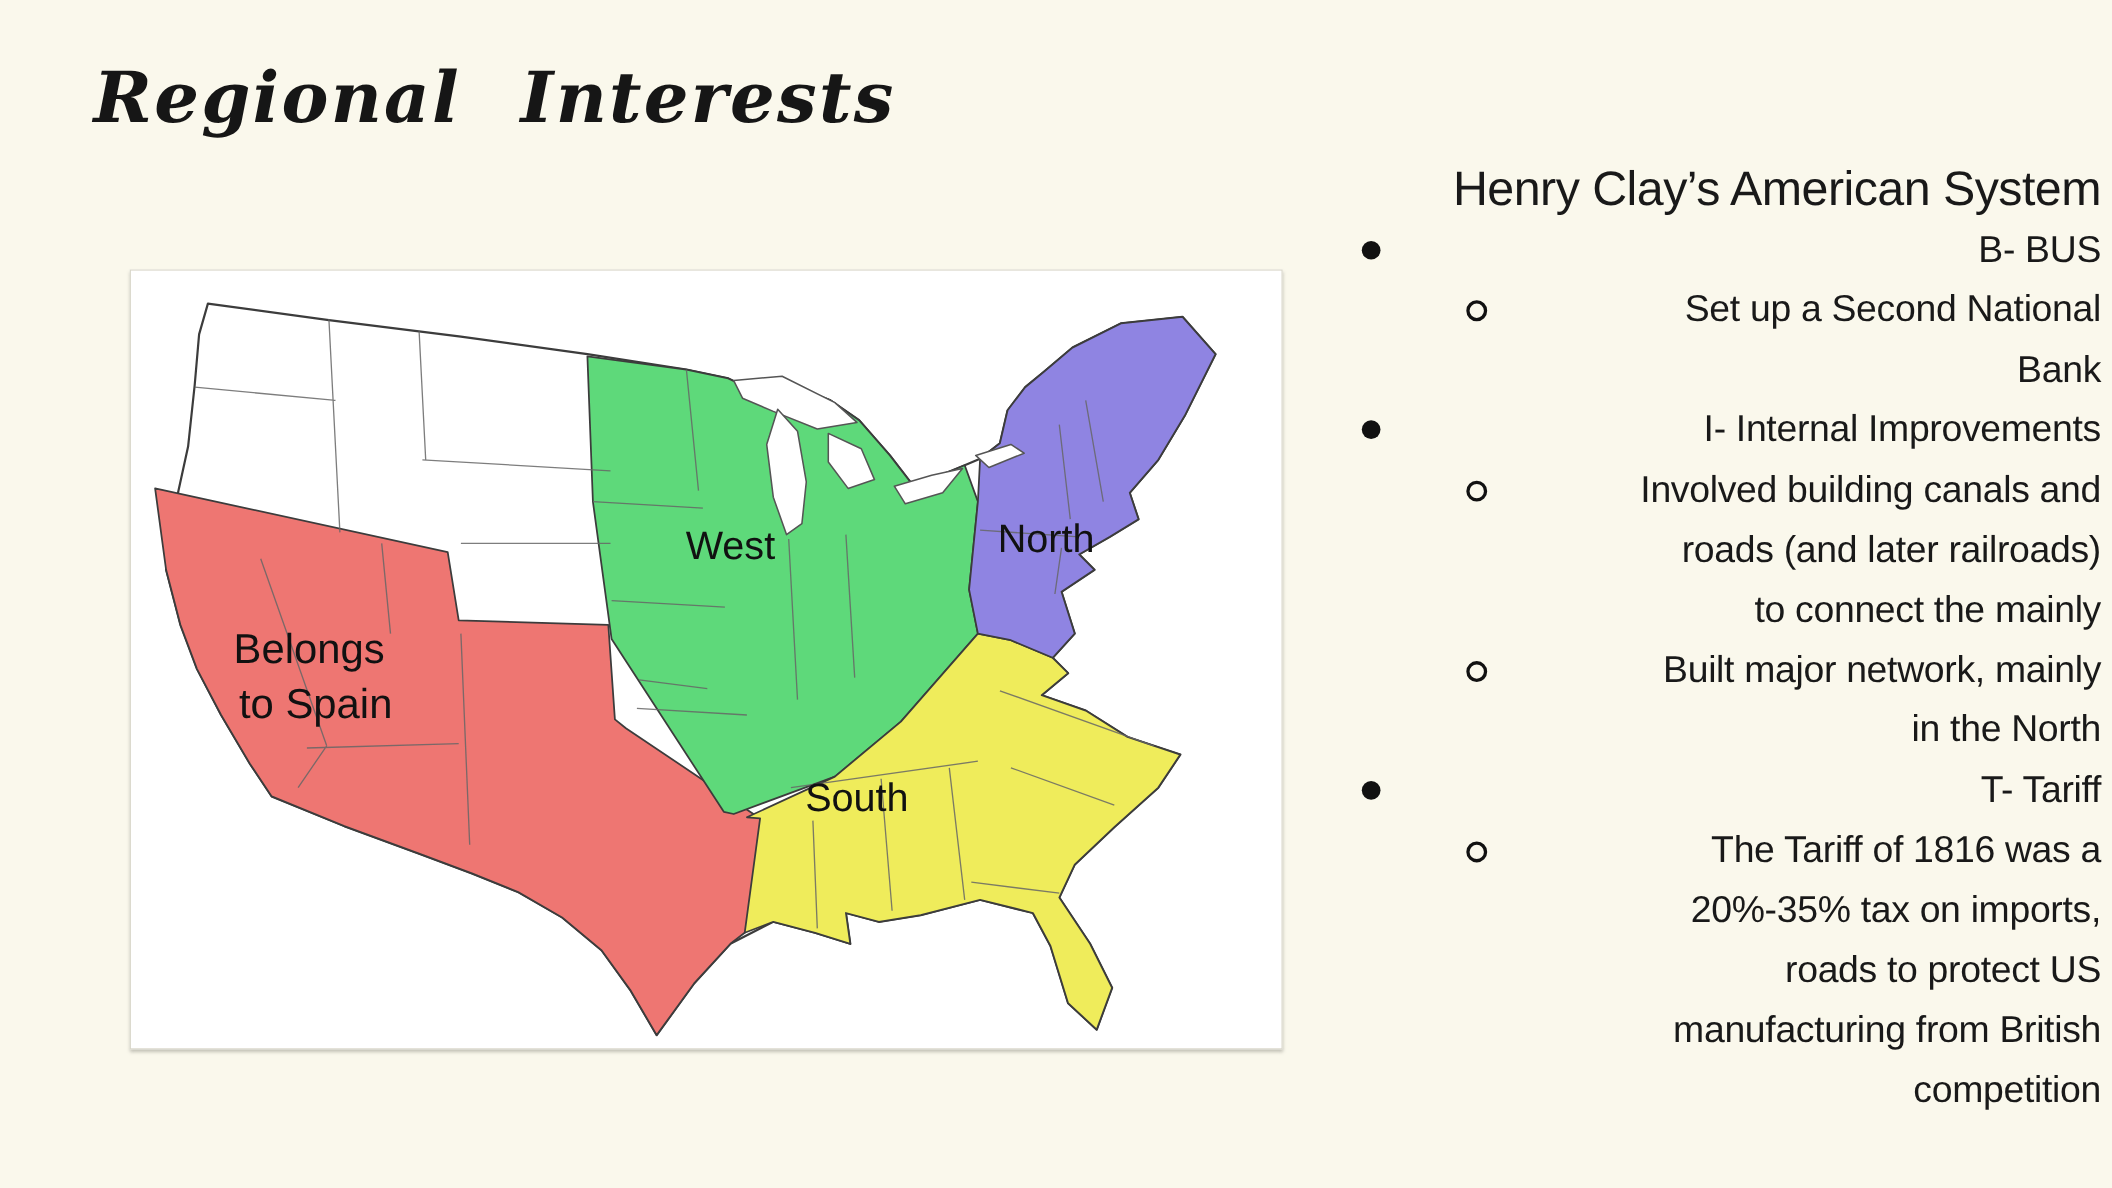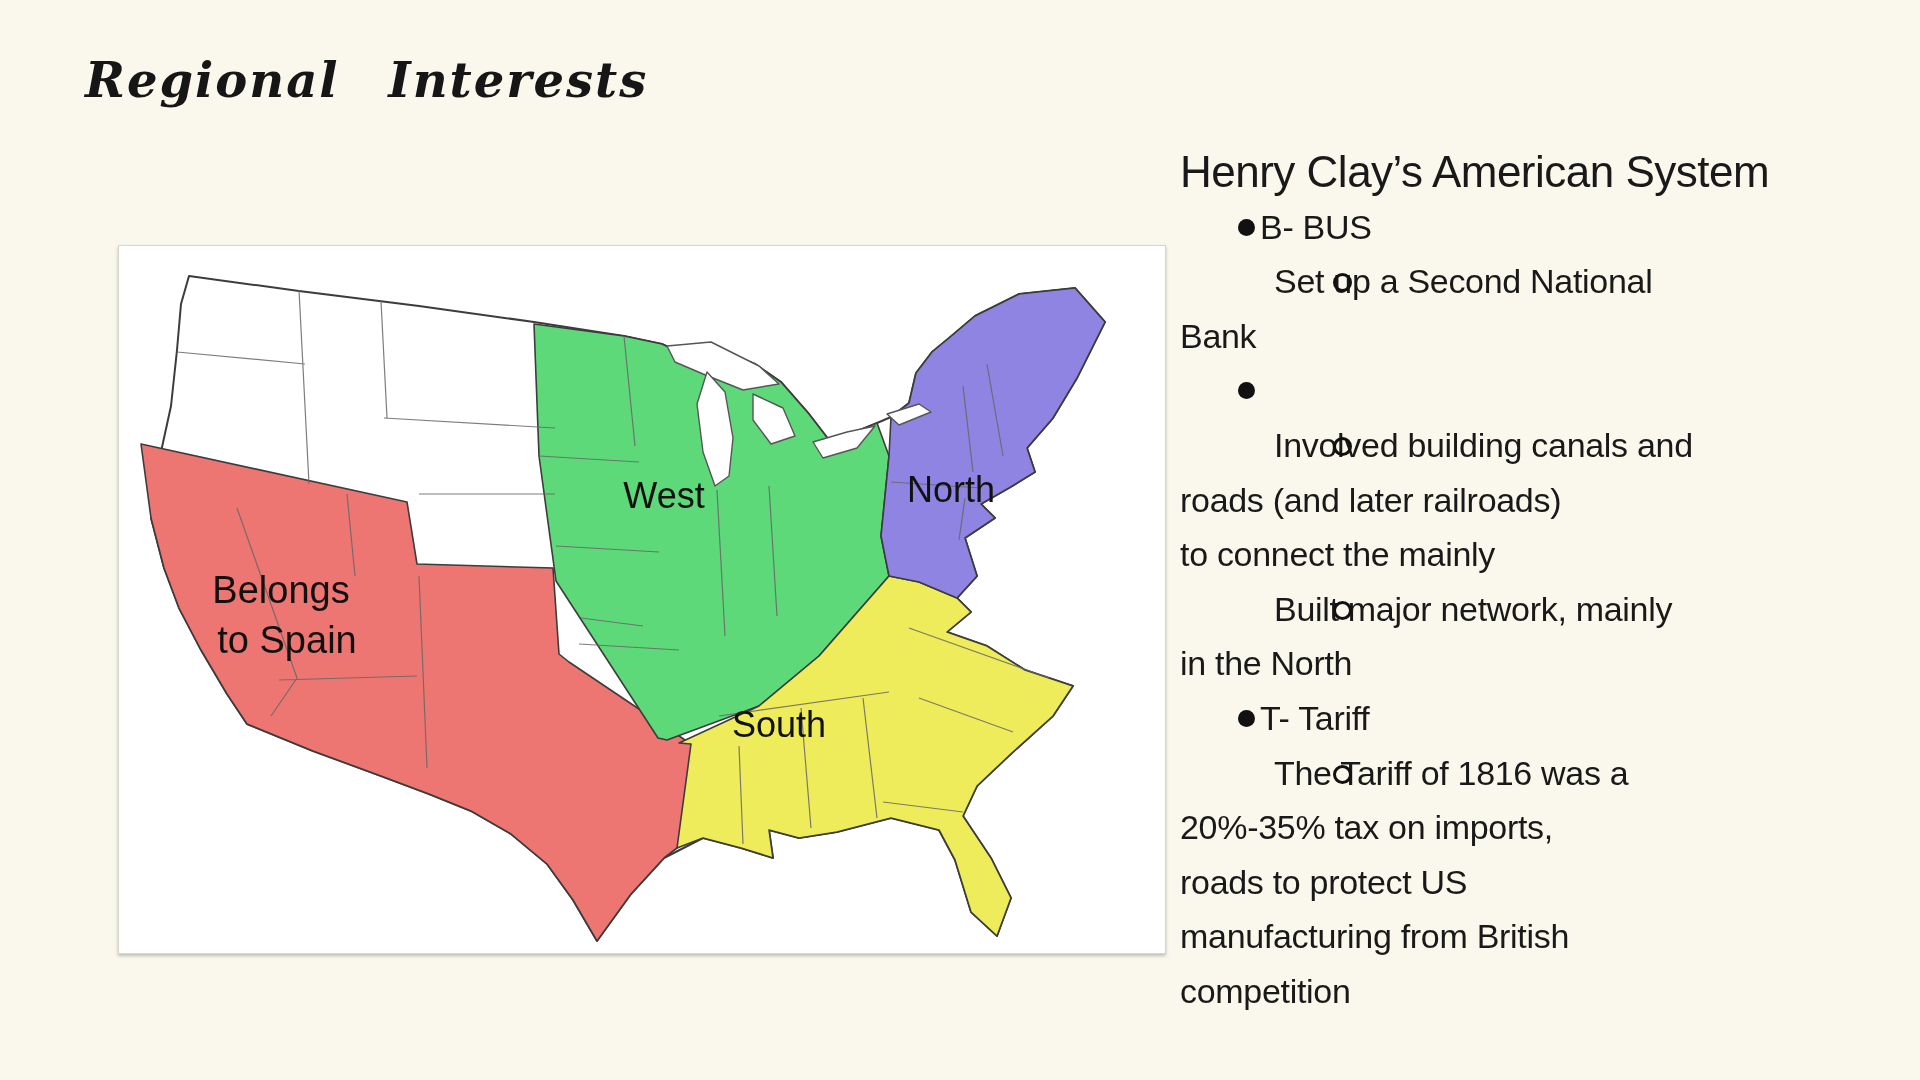--- a/index.html
+++ b/index.html
@@ -9,21 +9,21 @@
     position:relative;
     overflow:hidden;
     font-family:"Liberation Sans",sans-serif;
     color:#1b1b1b;
   }
   
   .slide-title{
     position:absolute;left:85px;top:52px;
     font-family:"DejaVu Serif",serif;
     font-style:italic;font-weight:bold;
-    font-size:48px;letter-spacing:2px;word-spacing:30px;
+    font-size:64px;letter-spacing:2px;word-spacing:30px;
     color:#161616;
   }
   
   .map-box{
     position:absolute;left:118px;top:245px;
     width:1046px;height:707px;
     background:#ffffff;
     border:1px solid #d9d6c9;
     box-shadow:0 2px 3px rgba(90,90,80,0.35);
   }
@@ -33,21 +33,21 @@
   .lake{fill:#ffffff;stroke:#555;stroke-width:1.4;stroke-linejoin:round;}
   .stateline{fill:none;stroke:#666;stroke-width:1.2;opacity:.85;}
   .maplabel{
     font-family:"Liberation Sans",sans-serif;
     fill:#111;font-size:36px;
   }
   .maplabel.big{font-size:38px;}
   
   .rightcol{
     position:absolute;left:1180px;top:145px;width:730px;
-    font-size:34px;letter-spacing:-0.3px;color:#191919;
+    font-size:34px;letter-spacing:-0.3px;color:#191919;text-align:right;
   }
   .row{position:relative;height:54.6px;line-height:54.6px;white-space:nowrap;}
   .row.title-row{font-size:44px;letter-spacing:-0.5px;}
   .dot{
     position:absolute;left:58px;top:19px;
     width:17px;height:17px;border-radius:50%;background:#111;
   }
   .circ{
     position:absolute;left:153px;top:19px;
     width:13px;height:13px;border-radius:50%;
@@ -110,20 +110,21 @@
   <div class="row l2">
     <span class="circ"></span>
     <span class="txt">Set up a Second National</span>
   </div>
   <div class="row cont">
     <span class="txt">Bank</span>
   </div>
 
   <div class="row l1">
     <span class="dot"></span>
+    <span class="txt">I- Internal Improvements</span>
   </div>
   <div class="row l2">
     <span class="circ"></span>
     <span class="txt">Involved building canals and</span>
   </div>
   <div class="row cont">
     <span class="txt">roads (and later railroads)</span>
   </div>
   <div class="row cont">
     <span class="txt">to connect the mainly</span>

